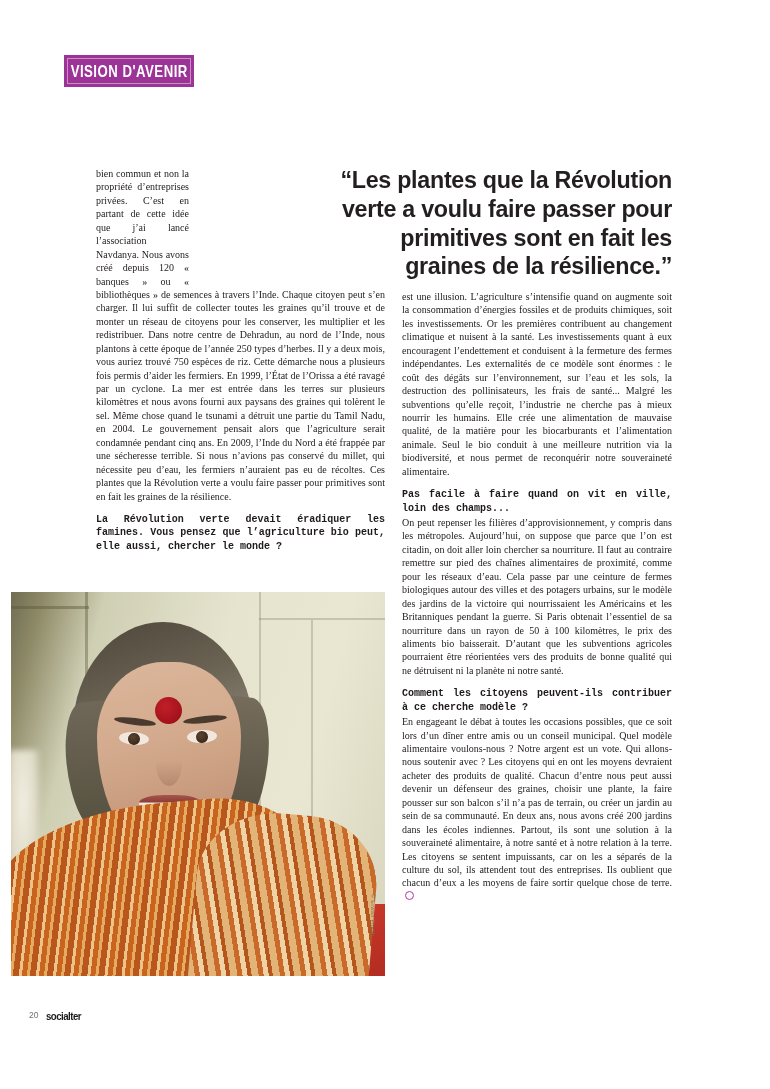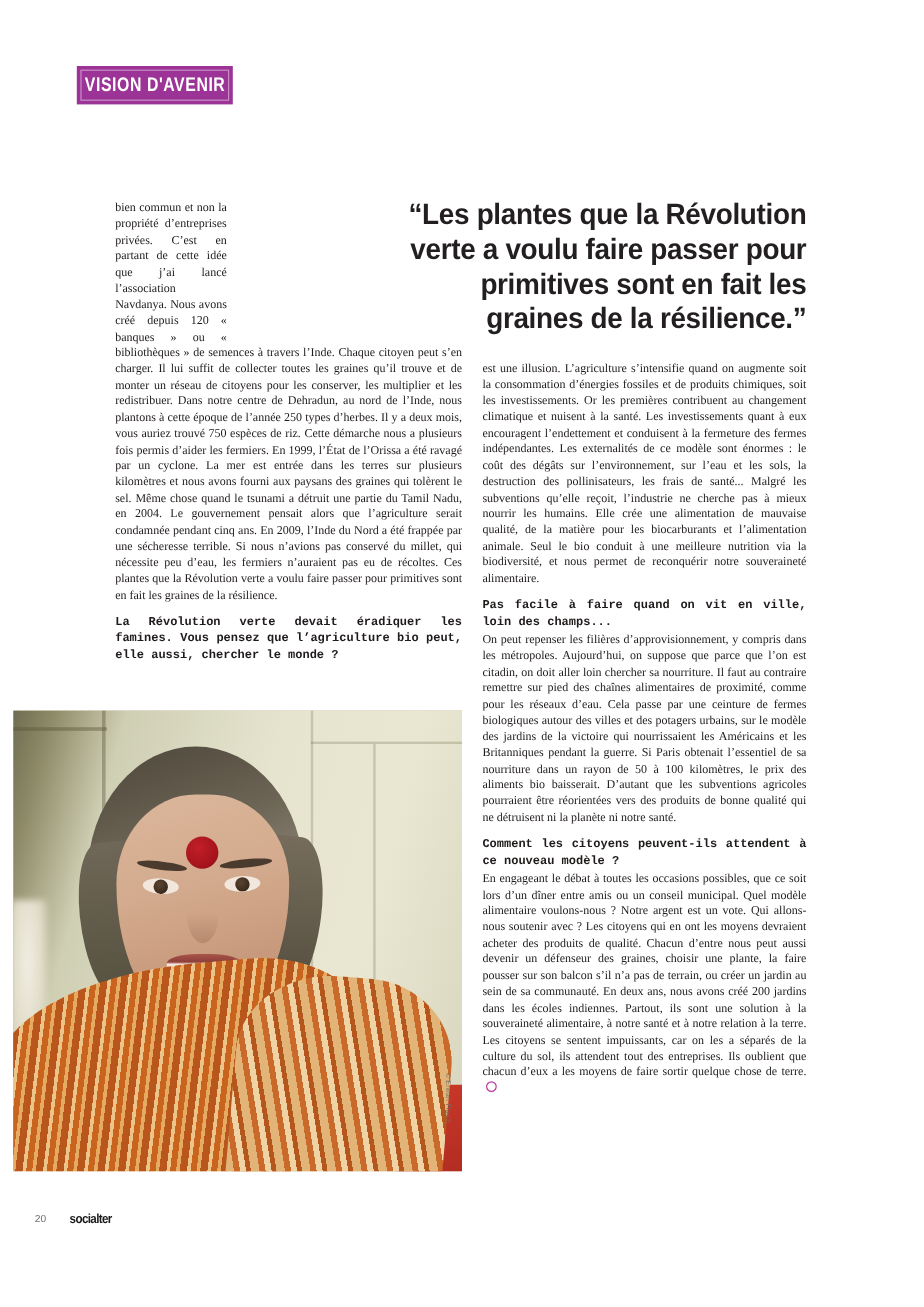--- a/index.html
+++ b/index.html
@@ -101,21 +101,21 @@
   .quote-spacer {
     float: right;
     width: 196px;
     height: 120px;
     shape-outside: content-box;
   }
 
   
   .col-right {
     left: 402px;
-    top: 301px;
+    top: 290px;
     width: 270px;
   }
 
   
   .end-mark {
     display: inline-block;
     width: 7px;
     height: 7px;
     border: 1.6px solid #b8399f;
     border-radius: 50%;
@@ -300,21 +300,21 @@
     transform: rotate(90deg);
   }
 
   
   .footer {
     position: absolute;
     left: 29px;
     top: 1010px;
     display: flex;
     align-items: flex-start;
-    gap: 20px;
+    gap: 8px;
   }
   .folio {
     font-family: "Liberation Sans", sans-serif;
     font-size: 8.5px;
     color: #6f6f6f;
   }
   .logo-mark {
     font-family: "Liberation Sans", sans-serif;
     font-weight: bold;
     font-size: 11px;
@@ -339,21 +339,21 @@
   <div class="body-col col-left">
     <div class="quote-spacer"></div>
     <p>bien commun et non la propriété d’entreprises privées. C’est en partant de cette idée que j’ai lancé l’association Navdanya. Nous avons créé depuis 120 « banques » ou « bibliothèques » de semences à travers l’Inde. Chaque citoyen peut s’en charger. Il lui suffit de collecter toutes les graines qu’il trouve et de monter un réseau de citoyens pour les conserver, les multiplier et les redistribuer. Dans notre centre de Dehradun, au nord de l’Inde, nous plantons à cette époque de l’année 250 types d’herbes. Il y a deux mois, vous auriez trouvé 750 espèces de riz. Cette démarche nous a plusieurs fois permis d’aider les fermiers. En 1999, l’État de l’Orissa a été ravagé par un cyclone. La mer est entrée dans les terres sur plusieurs kilomètres et nous avons fourni aux paysans des graines qui tolèrent le sel. Même chose quand le tsunami a détruit une partie du Tamil Nadu, en 2004. Le gouvernement pensait alors que l’agriculture serait condamnée pendant cinq ans. En 2009, l’Inde du Nord a été frappée par une sécheresse terrible. Si nous n’avions pas conservé du millet, qui nécessite peu d’eau, les fermiers n’auraient pas eu de récoltes. Ces plantes que la Révolution verte a voulu faire passer pour primitives sont en fait les graines de la résilience.</p>
     <p class="subhead">La Révolution verte devait éradiquer les famines. Vous pensez que l’agriculture bio peut, elle aussi, chercher le monde ?</p>
   </div>
 
   <div class="body-col col-right">
     <p>est une illusion. L’agriculture s’intensifie quand on augmente soit la consommation d’énergies fossiles et de produits chimiques, soit les investissements. Or les premières contribuent au changement climatique et nuisent à la santé. Les investissements quant à eux encouragent l’endettement et conduisent à la fermeture des fermes indépendantes. Les externalités de ce modèle sont énormes : le coût des dégâts sur l’environnement, sur l’eau et les sols, la destruction des pollinisateurs, les frais de santé... Malgré les subventions qu’elle reçoit, l’industrie ne cherche pas à mieux nourrir les humains. Elle crée une alimentation de mauvaise qualité, de la matière pour les biocarburants et l’alimentation animale. Seul le bio conduit à une meilleure nutrition via la biodiversité, et nous permet de reconquérir notre souveraineté alimentaire.</p>
     <p class="subhead">Pas facile à faire quand on vit en ville, loin des champs...</p>
     <p>On peut repenser les filières d’approvisionnement, y compris dans les métropoles. Aujourd’hui, on suppose que parce que l’on est citadin, on doit aller loin chercher sa nourriture. Il faut au contraire remettre sur pied des chaînes alimentaires de proximité, comme pour les réseaux d’eau. Cela passe par une ceinture de fermes biologiques autour des villes et des potagers urbains, sur le modèle des jardins de la victoire qui nourrissaient les Américains et les Britanniques pendant la guerre. Si Paris obtenait l’essentiel de sa nourriture dans un rayon de 50 à 100 kilomètres, le prix des aliments bio baisserait. D’autant que les subventions agricoles pourraient être réorientées vers des produits de bonne qualité qui ne détruisent ni la planète ni notre santé.</p>
-    <p class="subhead">Comment les citoyens peuvent-ils attendent à ce nouveau modèle ?</p>
+    <p class="subhead">Comment les citoyens peuvent-ils contribuer à ce cherche modèle ?</p>
     <p><span>En engageant le débat à toutes les occasions possibles, que ce soit lors d’un dîner entre amis ou un conseil municipal. Quel modèle alimentaire voulons-nous ? Notre argent est un vote. Qui allons-nous soutenir avec ? Les citoyens qui en ont les moyens devraient acheter des produits de qualité. Chacun d’entre nous peut aussi devenir un défenseur des graines, choisir une plante, la faire pousser sur son balcon s’il n’a pas de terrain, ou créer un jardin au sein de sa communauté. En deux ans, nous avons créé 200 jardins dans les écoles indiennes. Partout, ils sont une solution à la souveraineté alimentaire, à notre santé et à notre relation à la terre. Les citoyens se sentent impuissants, car on les a séparés de la culture du sol, ils attendent tout des entreprises. Ils oublient que chacun d’eux a les moyens de faire sortir quelque chose de terre.</span><span class="end-mark"></span></p>
   </div>
 
   <div class="photo-frame">
     <div class="photo-bg"></div>
     <div class="panel-line pl1"></div>
     <div class="panel-line pl2"></div>
     <div class="panel-line pl3"></div>
     <div class="panel-line pl4"></div>
     <div class="panel-line pl5"></div>

